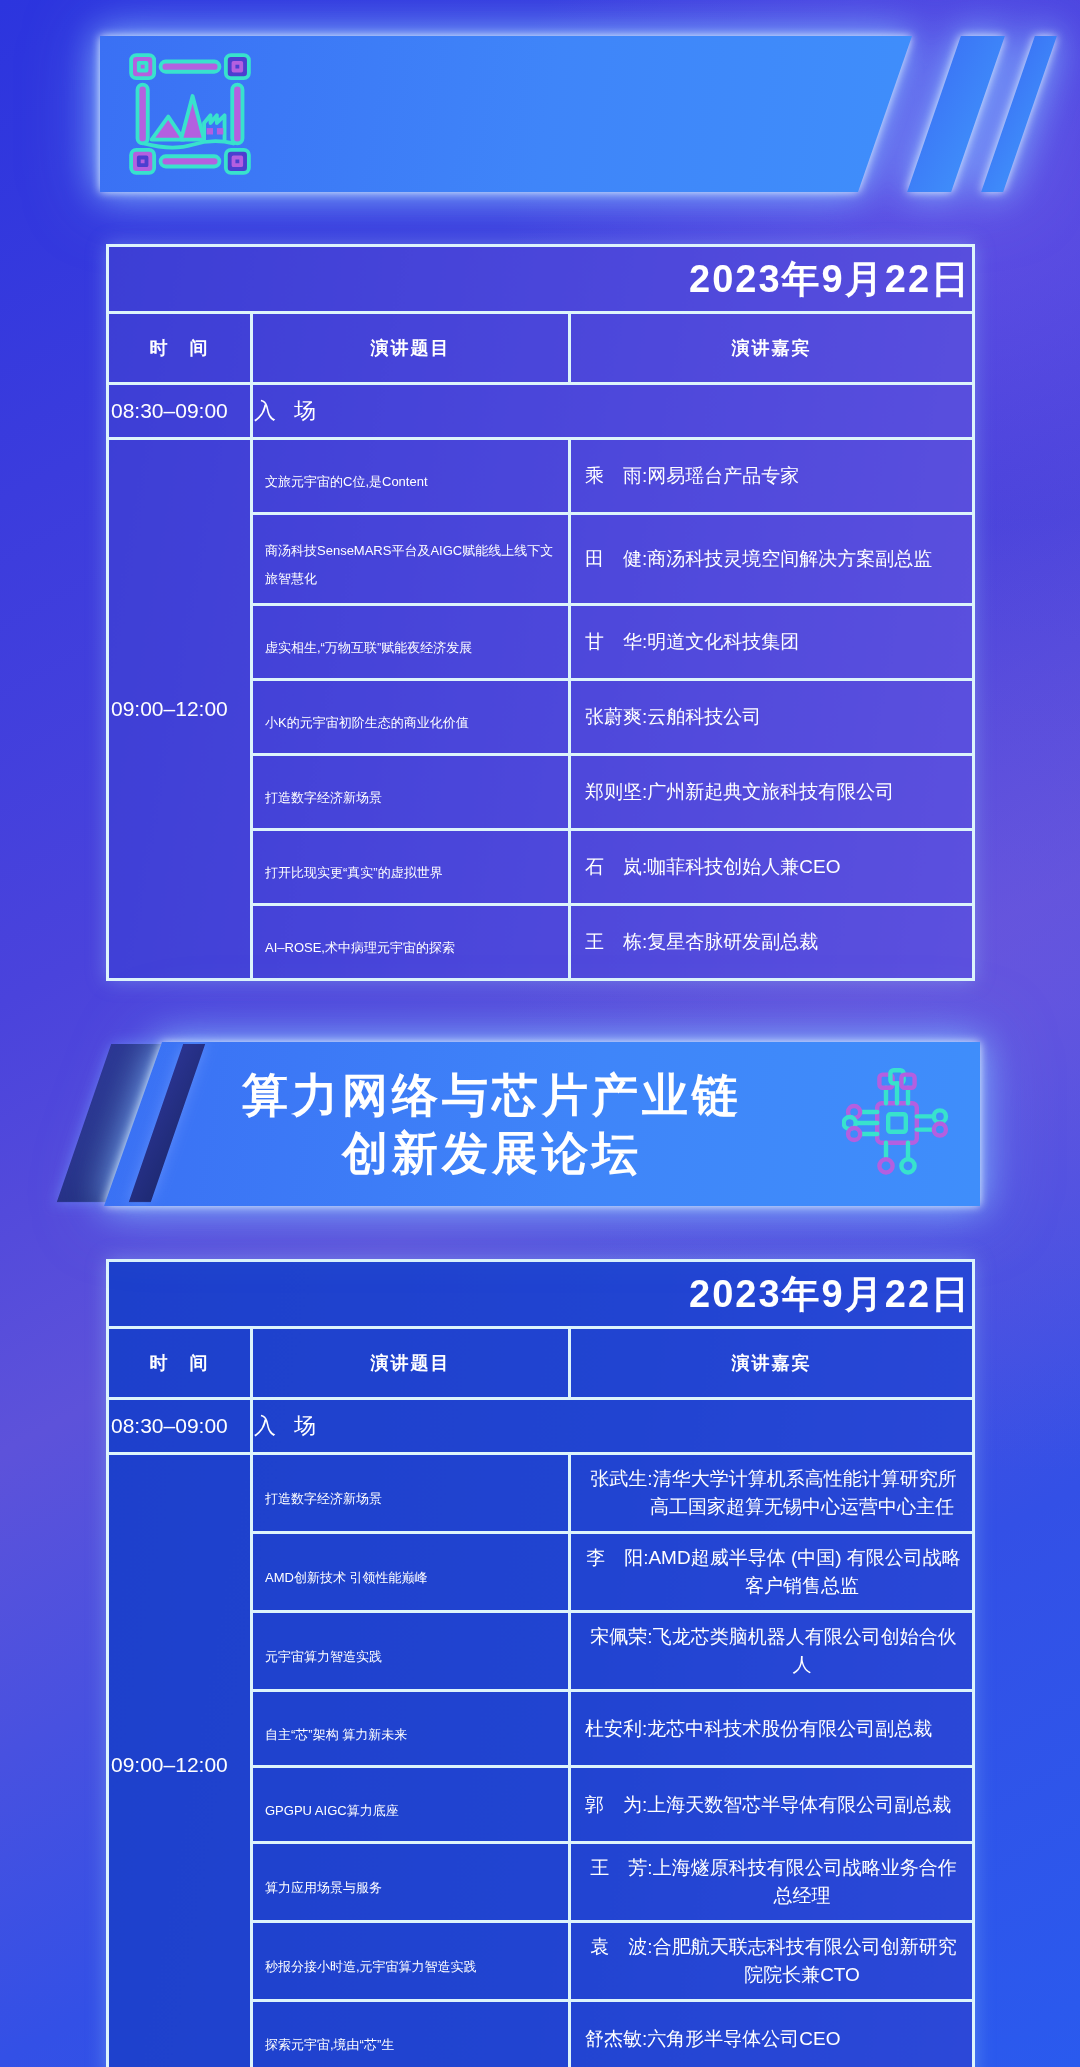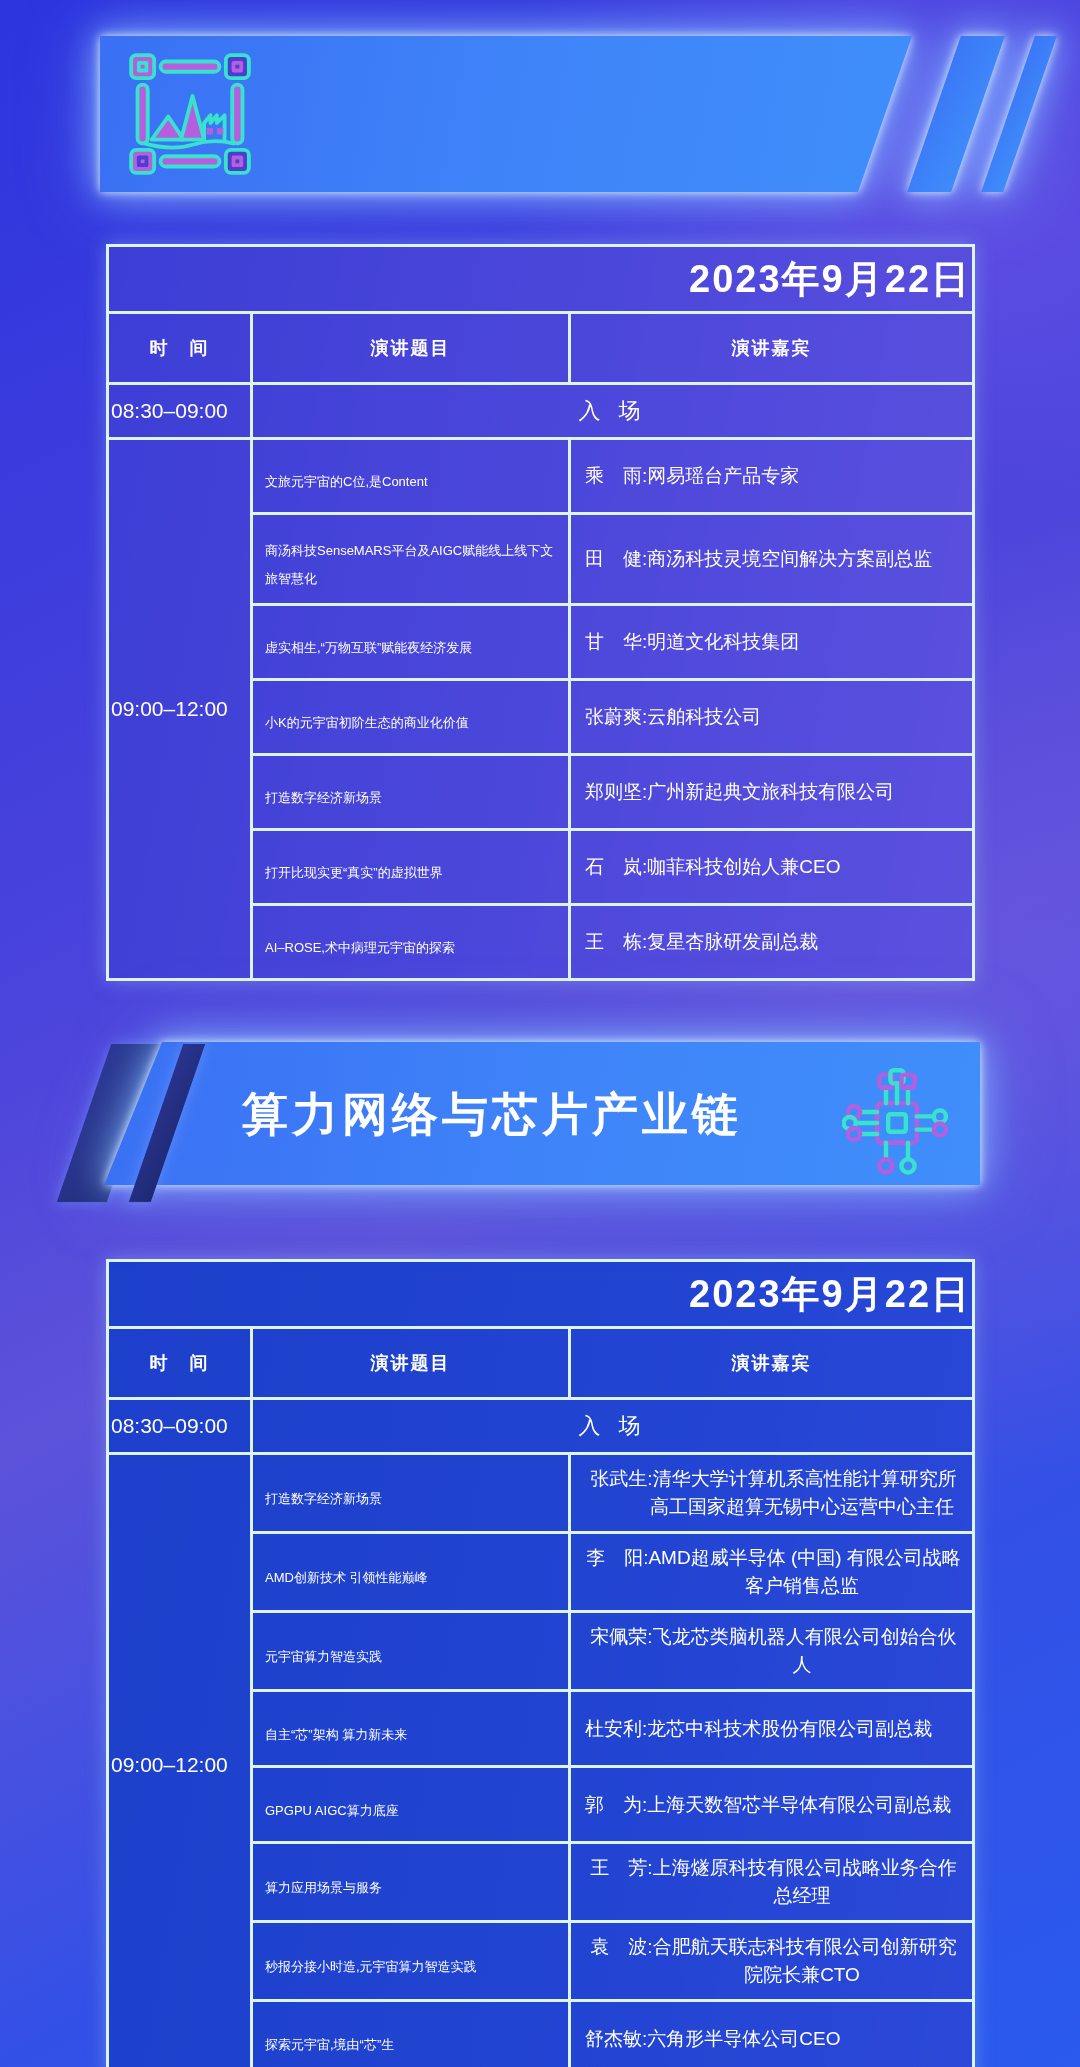--- a/index.html
+++ b/index.html
@@ -31,40 +31,40 @@
   .banner1 .slash.s1{left:834px;width:44px;height:156px;}
   .banner1 .slash.s2{left:908px;width:22px;height:156px;}
   .banner1 h1{
     margin:0;flex:1;text-align:center;padding:0 90px 0 150px;
     font-size:48px;font-weight:700;letter-spacing:5px;white-space:nowrap;
   }
   .frame-icon{position:absolute;left:26px;top:14px;width:128px;height:128px;}
 
   .banner2{top:1042px;left:84px;width:996px;height:162px;}
   .banner2 .glow-wrap{margin-left:20px;z-index:1;}
-  .banner2 .bar{width:876px;height:143px;clip-path:polygon(58px 0,100% 0,100% 100%,0 100%);}
+  .banner2 .bar{width:876px;height:164px;clip-path:polygon(58px 0,100% 0,100% 100%,0 100%);}
   .banner2 .dark-slash.d1{left:0;top:2px;width:50px;height:158px;}
   .banner2 .dark-slash.d2{left:72px;top:2px;width:22px;height:158px;z-index:2;}
   .banner2 .title-box{flex:1;text-align:center;padding:0 170px 0 70px;}
   .banner2 .title-box div{font-size:46px;font-weight:700;letter-spacing:4px;line-height:58px;white-space:nowrap;}
   .chip-icon{position:absolute;right:28px;top:26px;width:110px;height:110px;}
 
   
   table.agenda{
     position:absolute;left:106px;width:866px;
     border-collapse:collapse;table-layout:fixed;
     box-shadow:0 0 18px rgba(170,220,255,.35);
   }
   table.t1{top:244px;background:linear-gradient(100deg,#3c3ed5 0%,#4a46da 45%,#5c50de 100%);}
   table.t2{top:1259px;background:linear-gradient(100deg,#1d40cb 0%,#2144d1 55%,#2c48d8 100%);}
   .agenda td{border:3px solid #ddf4fb;vertical-align:middle;}
   .c-date{height:62px;text-align:right;font-size:38px;font-weight:700;letter-spacing:2px;}
   .c-head{height:66px;text-align:center;font-size:18px;font-weight:700;letter-spacing:2px;}
   .c-time{text-align:left;font-size:21px;padding:4px 2px;}
-  .c-entry{height:50px;text-align:center;font-size:22px;letter-spacing:6px;}
+  .c-entry{height:50px;text-align:left;font-size:22px;letter-spacing:6px;}
   .c-topic{font-size:13px;line-height:28px;padding:22px 8px 10px 12px;}
   .c-guest{font-size:19px;line-height:28px;padding:10px 10px 10px 14px;}
   .t1 tr.sess{height:75px;}
   .t2 tr.sess{height:76px;}
   .hang{display:inline-block;padding-left:3em;text-indent:-3em;text-align:center;}
 
   svg{display:block;}
 </style>
 </head>
 <body>
@@ -157,20 +157,21 @@
   </tbody>
     </table>
 
   <section class="banner banner2">
     <div class="dark-slash d1"></div>
     <div class="dark-slash d2"></div>
     <div class="glow-wrap">
       <div class="bar">
         <div class="title-box">
           <div>算力网络与芯片产业链</div>
+          <div>创新发展论坛</div>
         </div>
         <span class="chip-icon">
           <svg viewBox="0 0 100 100" width="110" height="110">
             <g fill="none" stroke-width="4" stroke-linecap="round">
               <rect x="32" y="32" width="36" height="36" rx="4" stroke="#b45fe0"></rect>
               <rect x="42" y="42" width="16" height="16" rx="2" stroke="#38e2cd"></rect>
               <line x1="40" y1="32" x2="40" y2="18" stroke="#38e2cd"></line>
               <line x1="50" y1="32" x2="50" y2="14" stroke="#38e2cd"></line>
               <line x1="60" y1="32" x2="60" y2="18" stroke="#38e2cd"></line>
               <rect x="34" y="6" width="12" height="12" rx="3" stroke="#b45fe0"></rect>

